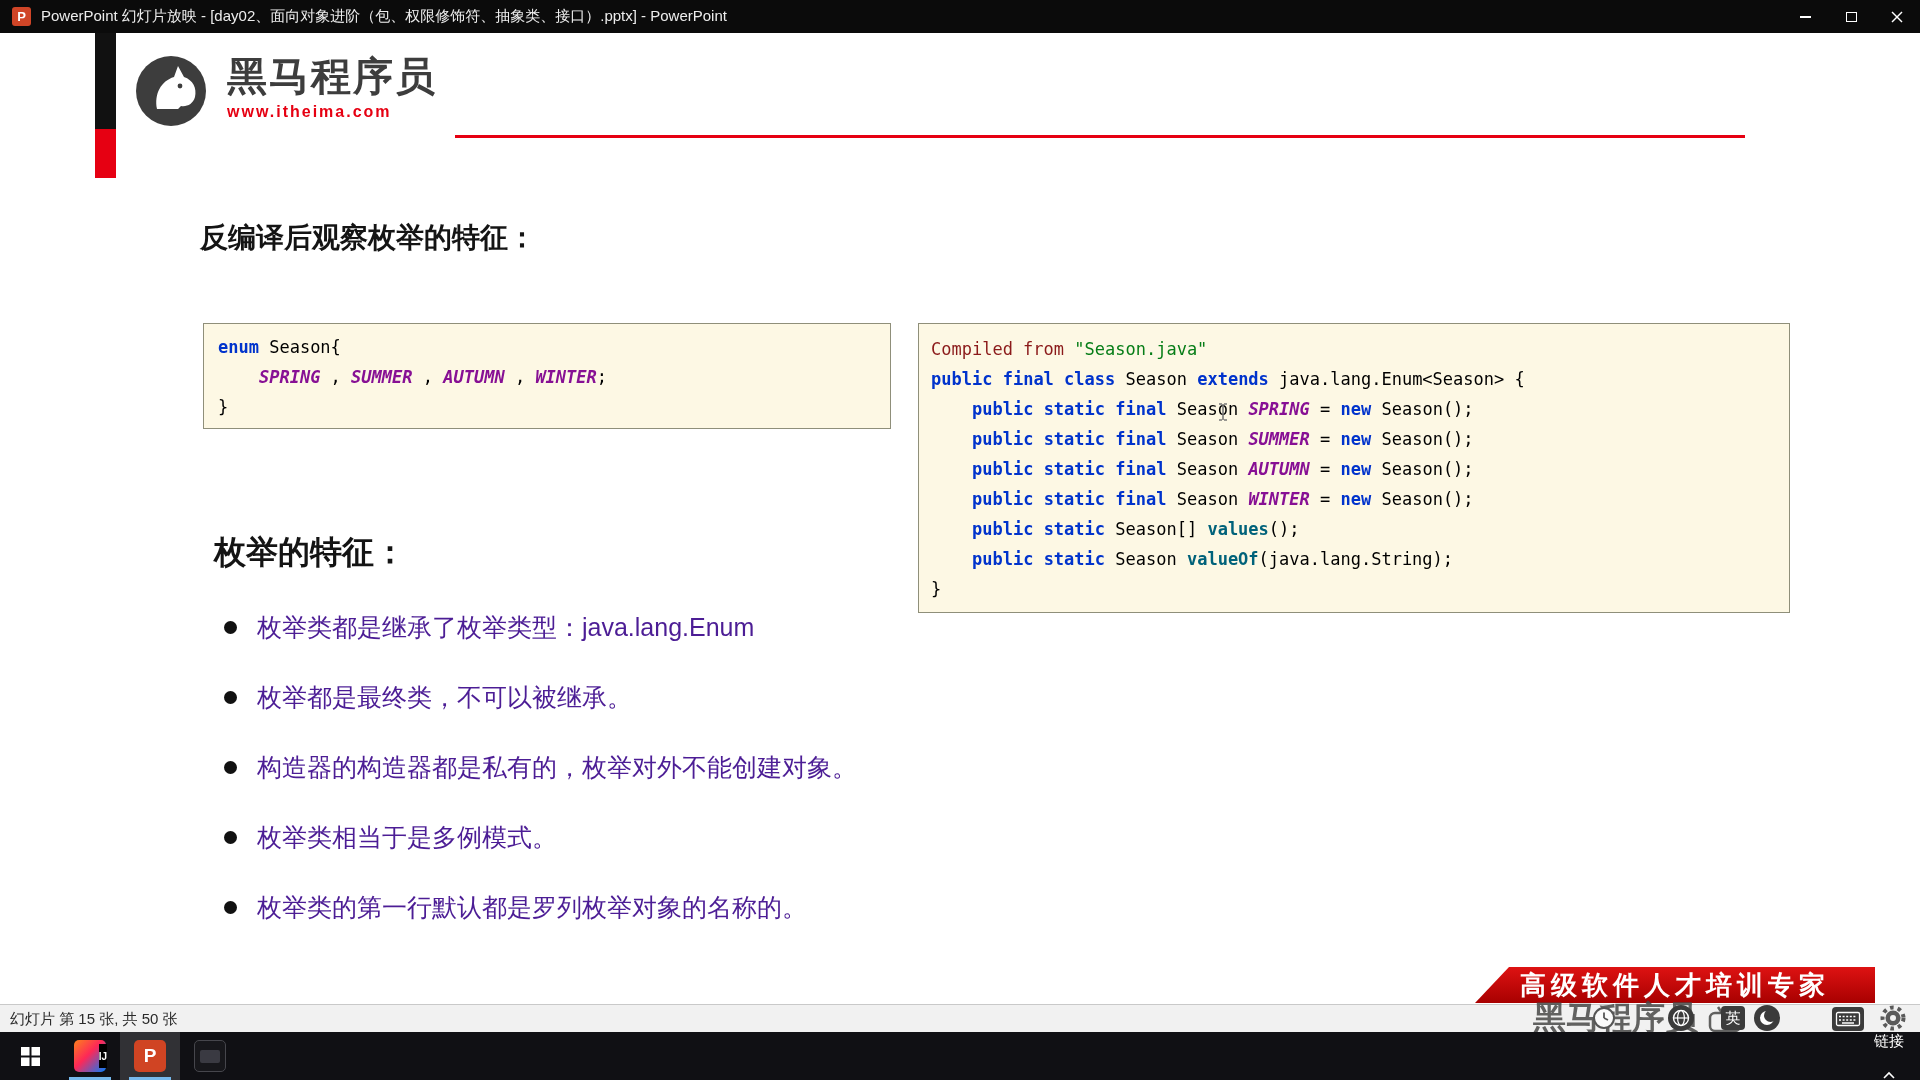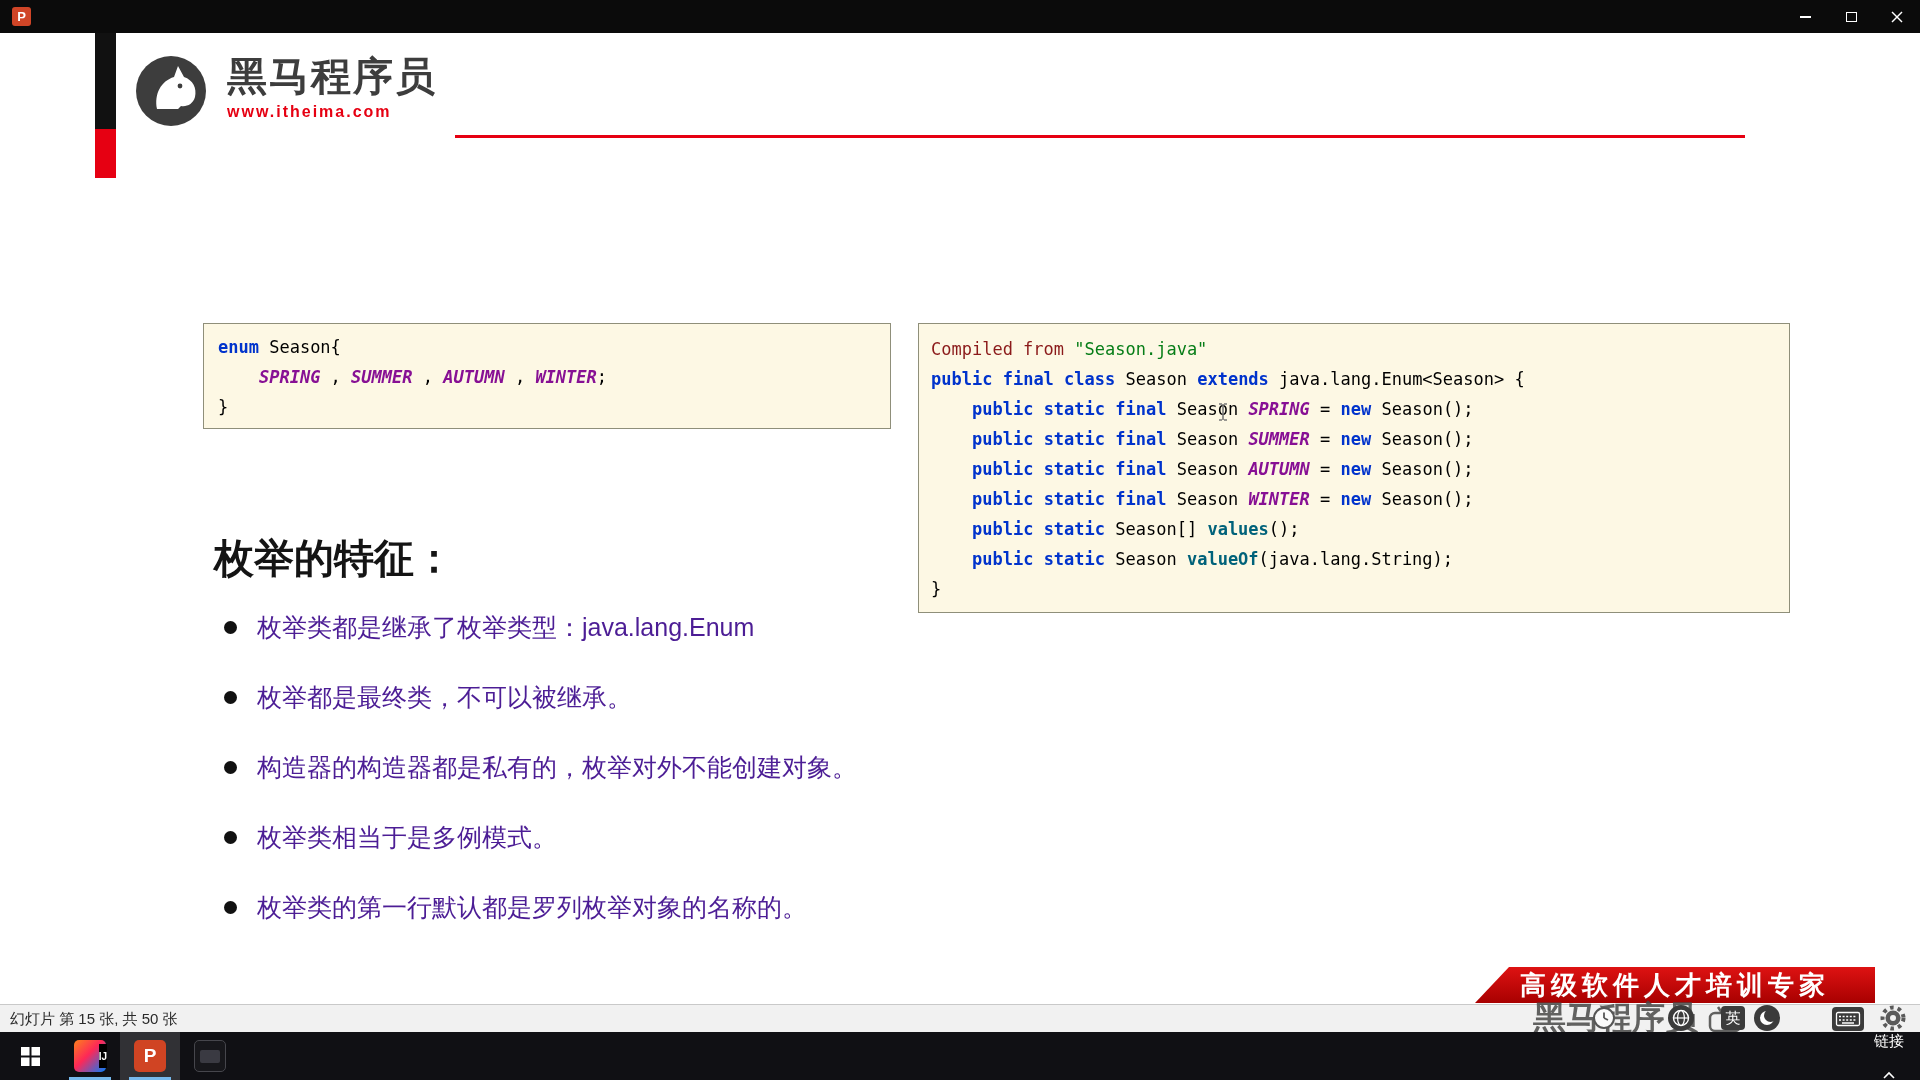--- a/index.html
+++ b/index.html
@@ -23,21 +23,21 @@
 
   .brand { position:absolute; left:133px; top:20px; display:flex; }
   .brand-text { margin-left:18px; }
   .brand-name { font-size:40px; font-weight:bold; color:#3d3d3d; letter-spacing:2px; line-height:46px; }
   .brand-url { font-size:16px; font-weight:bold; color:#e60012; letter-spacing:2px; margin-top:4px; }
 
   .slogan { position:absolute; right:175px; top:26px; font-family:"Liberation Serif","DejaVu Serif",serif; font-size:37px; font-weight:bold; color:#161616; white-space:nowrap; }
   .red-line { position:absolute; left:455px; top:102px; width:1290px; height:3px; background:#e60012; }
 
   .heading { position:absolute; left:200px; top:186px; font-size:28px; font-weight:bold; color:#141414; }
-  .features-heading { position:absolute; left:214px; top:498px; font-size:40px; font-weight:bold; color:#141414; }
+  .features-heading { position:absolute; left:214px; top:498px; font-size:32px; font-weight:bold; color:#141414; }
 
   .code-box { position:absolute; background:#fdf8e4; border:1px solid #8f8f7a; font-family:"DejaVu Sans Mono","Liberation Mono",monospace; font-size:17px; line-height:30px; white-space:pre; color:#000; }
   .code-left  { left:203px; top:290px; width:688px; height:106px; padding:8px 14px; }
   .code-right { left:918px; top:290px; width:872px; height:290px; padding:10px 12px; }
   .tok-kw    { color:#0033cc; font-weight:bold; }
   .tok-const { color:#871094; font-style:italic; font-weight:600; }
   .tok-str   { color:#067d17; }
   .tok-meta  { color:#8b1a1a; }
   .tok-fn    { color:#00627a; font-weight:600; }
   .tok-pl    { color:#000; }
@@ -85,20 +85,21 @@
   .cap-screen { width:20px; height:13px; background:#3a3a42; border-radius:2px; }
   .tray { margin-left:auto; display:flex; align-items:center; gap:20px; padding-right:16px; color:#fff; font-size:15px;flex-direction:column; }
 </style>
 </head>
 <body>
 
 <div class="screen">
 
   <header class="titlebar">
     <div class="tb-appicon">P</div>
+    <div class="tb-title">PowerPoint 幻灯片放映 - [day02、面向对象进阶（包、权限修饰符、抽象类、接口）.pptx] - PowerPoint</div>
     <div class="tb-controls">
       <div class="tb-btn">
           <span class="glyph-min"></span>
         </div>
       <div class="tb-btn">
           <span class="glyph-max"></span>
         </div>
       <div class="tb-btn">
         <svg width="12" height="12">
             <line x1="1" y1="1" x2="11" y2="11" stroke="#fff" stroke-width="1.4"></line>
@@ -119,20 +120,21 @@
         <circle cx="47" cy="33" r="2.4" fill="#3d3d3d"></circle>
       </svg>
       <div class="brand-text">
         <div class="brand-name">黑马程序员</div>
         <div class="brand-url">www.itheima.com</div>
       </div>
     </div>
 
     <div class="red-line"></div>
 
+    <h1 class="heading">反编译后观察枚举的特征：</h1>
 
     <div class="code-box code-left"><div class="code-line"><span class="tok-kw">enum</span><span class="tok-pl"> Season{</span></div><div class="code-line"><span class="tok-pl">    </span><span class="tok-const">SPRING</span><span class="tok-pl"> , </span><span class="tok-const">SUMMER</span><span class="tok-pl"> , </span><span class="tok-const">AUTUMN</span><span class="tok-pl"> , </span><span class="tok-const">WINTER</span><span class="tok-pl">;</span></div><div class="code-line"><span class="tok-pl">}</span></div></div>
     <div class="code-box code-right"><div class="code-line"><span class="tok-meta">Compiled from </span><span class="tok-str">"Season.java"</span></div><div class="code-line"><span class="tok-kw">public</span><span class="tok-pl"> </span><span class="tok-kw">final</span><span class="tok-pl"> </span><span class="tok-kw">class</span><span class="tok-pl"> Season </span><span class="tok-kw">extends</span><span class="tok-pl"> java.lang.Enum&lt;Season&gt; {</span></div><div class="code-line"><span class="tok-pl">    </span><span class="tok-kw">public</span><span class="tok-pl"> </span><span class="tok-kw">static</span><span class="tok-pl"> </span><span class="tok-kw">final</span><span class="tok-pl"> Season </span><span class="tok-const">SPRING</span><span class="tok-pl"> = </span><span class="tok-kw">new</span><span class="tok-pl"> Season();</span></div><div class="code-line"><span class="tok-pl">    </span><span class="tok-kw">public</span><span class="tok-pl"> </span><span class="tok-kw">static</span><span class="tok-pl"> </span><span class="tok-kw">final</span><span class="tok-pl"> Season </span><span class="tok-const">SUMMER</span><span class="tok-pl"> = </span><span class="tok-kw">new</span><span class="tok-pl"> Season();</span></div><div class="code-line"><span class="tok-pl">    </span><span class="tok-kw">public</span><span class="tok-pl"> </span><span class="tok-kw">static</span><span class="tok-pl"> </span><span class="tok-kw">final</span><span class="tok-pl"> Season </span><span class="tok-const">AUTUMN</span><span class="tok-pl"> = </span><span class="tok-kw">new</span><span class="tok-pl"> Season();</span></div><div class="code-line"><span class="tok-pl">    </span><span class="tok-kw">public</span><span class="tok-pl"> </span><span class="tok-kw">static</span><span class="tok-pl"> </span><span class="tok-kw">final</span><span class="tok-pl"> Season </span><span class="tok-const">WINTER</span><span class="tok-pl"> = </span><span class="tok-kw">new</span><span class="tok-pl"> Season();</span></div><div class="code-line"><span class="tok-pl">    </span><span class="tok-kw">public</span><span class="tok-pl"> </span><span class="tok-kw">static</span><span class="tok-pl"> Season[] </span><span class="tok-fn">values</span><span class="tok-pl">();</span></div><div class="code-line"><span class="tok-pl">    </span><span class="tok-kw">public</span><span class="tok-pl"> </span><span class="tok-kw">static</span><span class="tok-pl"> Season </span><span class="tok-fn">valueOf</span><span class="tok-pl">(java.lang.String);</span></div><div class="code-line"><span class="tok-pl">}</span></div></div>
 
     <svg class="cursor-ibeam" width="14" height="22">
       <line x1="7" y1="3" x2="7" y2="19" stroke="#777" stroke-width="1.6"></line>
       <path d="M3 3 H6 M8 3 H11 M3 19 H6 M8 19 H11" stroke="#777" stroke-width="1.6" fill="none"></path>
     </svg>
 
     <h2 class="features-heading">枚举的特征：</h2>

